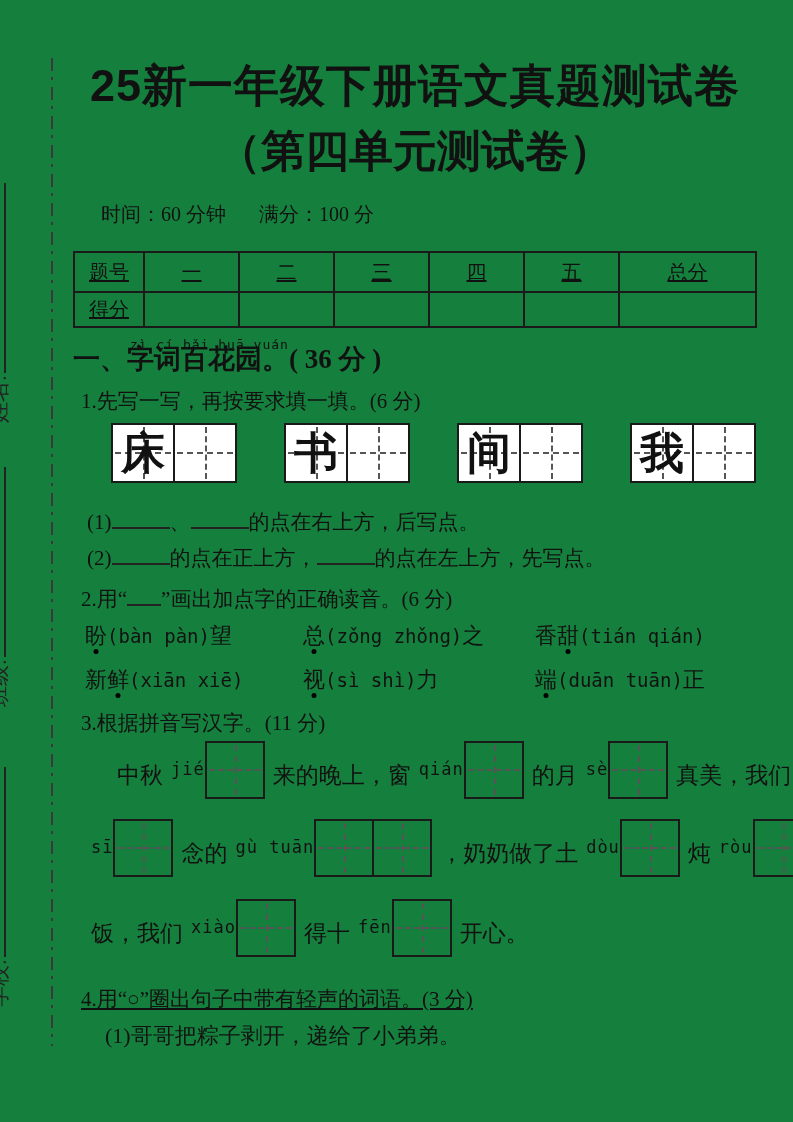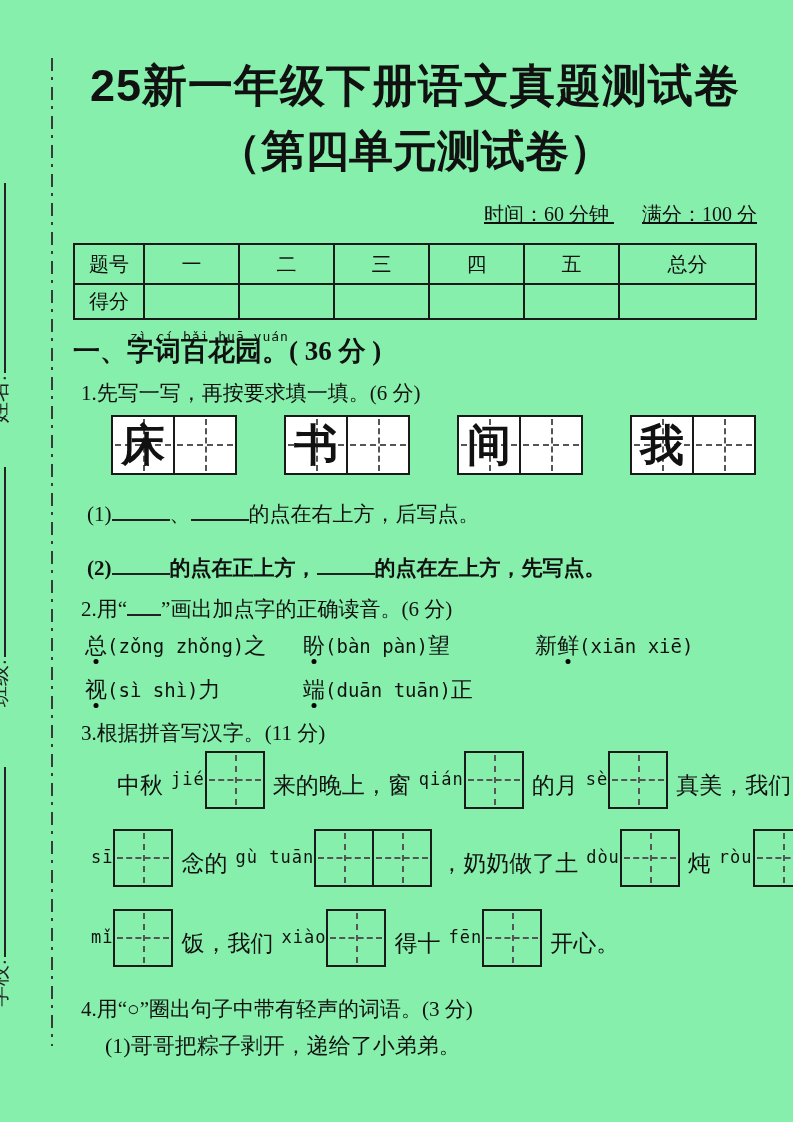--- a/index.html
+++ b/index.html
@@ -1,17 +1,17 @@
 <!DOCTYPE html>
 <html><head>
 <meta charset="utf-8">
 <style>
   html,body { margin:0; padding:0; background:#888; }
   #page {
-    position:relative; width:793px; height:1122px; background:#86efac;
+    position:relative; width:793px; height:1122px; background:#15803d;
     margin:0 auto; overflow:hidden;
     font-family:"Liberation Serif","DejaVu Serif",serif; color:#111;
   }
   
   #fold-line {
     position:absolute; left:51px; top:58px; width:2px; height:988px;
     background-image:repeating-linear-gradient(to bottom,
       #3a3a3a 0 13px, transparent 13px 19px, #3a3a3a 19px 22px, transparent 22px 29px);
   }
   
@@ -21,24 +21,24 @@
     white-space:nowrap; font-size:21px; color:#222;
   }
   .side-blank { display:inline-block; width:190px; border-bottom:2px solid #222; height:20px; margin-left:2px; }
 
   #main { position:absolute; left:73px; top:0; width:684px; }
 
   .title { margin-top:60px; text-align:center; font-family:"Liberation Sans","DejaVu Sans",sans-serif;
            font-weight:900; font-size:45px; line-height:52px; letter-spacing:1px; }
   .subtitle { margin-top:18px; text-align:center; font-weight:700; font-size:44px; line-height:44px; }
 
-  .meta { margin-top:26px; text-align:right; font-size:20px; line-height:28px;text-decoration:underline; }
+  .meta { margin-top:26px; text-align:left; font-size:20px; line-height:28px; }
   .meta span { margin-left:28px; }
 
-  table.score { margin-top:15px; border-collapse:collapse; width:682px; table-layout:fixed; }
+  table.score { margin-top:23px; border-collapse:collapse; width:682px; table-layout:fixed;text-decoration:underline; }
   table.score td { border:2px solid #1a1a1a; text-align:center; font-size:20px; padding:0; }
   table.score tr.r1 td { height:38px; }
   table.score tr.r2 td { height:33px; }
 
   .sec-head { position:relative; margin-top:2px; padding-top:13px; font-weight:900; font-size:27px; line-height:32px; }
   .sec-pinyin { position:absolute; top:-1px; left:57px; font-weight:400;
                 font-family:"DejaVu Sans Mono",monospace; font-size:13px; letter-spacing:1px; }
 
   .prompt { margin-top:12px; padding-left:8px; font-size:21px; line-height:28px; }
   .blank { display:inline-block; border-bottom:2px solid #222; height:18px; vertical-align:baseline; }
@@ -47,21 +47,21 @@
   .wrow { display:flex; margin-top:8px; margin-left:38px; gap:47px; }
   .wgroup { display:flex; border:2px solid #1a1a1a; background:#fff; }
   .wcell { width:60px; height:56px; position:relative; }
   .wcell + .wcell { border-left:2px solid #1a1a1a; }
   .wcell::before { content:''; position:absolute; left:50%; top:2px; bottom:2px; border-left:2px dashed #555; }
   .wcell::after  { content:''; position:absolute; top:49%; left:2px; right:2px; border-top:2px dashed #555; }
   .wchar { position:absolute; inset:0; z-index:2; display:flex; align-items:center; justify-content:center;
            font-size:44px; font-weight:700; }
 
   .subline { margin-left:14px; font-size:21px; line-height:30px; }
-  .sub1 { margin-top:24px; } .sub2 { margin-top:24px;font-weight:bold; }
+  .sub1 { margin-top:24px; } .sub2 { margin-top:6px; }
   .subline .blank { width:58px; }
 
   
   .q2grid { margin-top:6px; padding-left:12px; display:grid; grid-template-columns:218px 232px 1fr;
             row-gap:10px; font-size:22px; line-height:34px; }
   .pin { font-family:"DejaVu Sans Mono",monospace; font-size:19px; }
   .dotchar { position:relative; }
   .dotchar::after { content:''; position:absolute; left:50%; bottom:-6px; width:5px; height:5px;
                     background:#000; border-radius:50%; transform:translateX(-50%); }
 
@@ -73,21 +73,21 @@
   .q3txt { font-size:23px; line-height:30px; margin:0 4px 8px 4px; white-space:nowrap;text-align:center; }
   .pybox { display:flex; flex-direction:row; align-items:center; margin:0 4px; }
   .pylabel { font-family:"DejaVu Sans Mono",monospace; font-size:17px; height:24px; line-height:22px;
              letter-spacing:1px; white-space:pre; }
   .bgroup { display:flex; border:2px solid #1a1a1a; }
   .bcell { width:56px; height:54px; position:relative; }
   .bcell + .bcell { border-left:2px solid #1a1a1a; }
   .bcell::before { content:''; position:absolute; left:50%; top:2px; bottom:2px; border-left:2px dashed #555; }
   .bcell::after  { content:''; position:absolute; top:49%; left:2px; right:2px; border-top:2px dashed #555; }
 
-  .q4p { margin-top:28px; }
+  .q4p { margin-top:28px;text-decoration:underline; }
   .q4s { margin-top:8px; padding-left:32px; font-size:22px; line-height:30px; }
 </style>
 </head>
 <body>
 
 <div id="page">
 
   <div id="fold-line"></div>
 
   <div class="side-item" style="top:397px;">
@@ -172,22 +172,23 @@
             <div class="wchar">我</div>
           </div>
           <div class="wcell"></div>
         </div>
       </div>
     <div class="subline sub1" id="q1-sub1"><span>(1)</span><span class="blank" style="width: 58px;"></span><span>、</span><span class="blank" style="width: 58px;"></span><span>的点在右上方，后写点。</span></div>
     <div class="subline sub2" id="q1-sub2"><span>(2)</span><span class="blank" style="width: 58px;"></span><span>的点在正上方，</span><span class="blank" style="width: 58px;"></span><span>的点在左上方，先写点。</span></div>
 
     <div class="prompt" id="q2-prompt"><span>2.用“</span><span class="blank" style="width: 34px;"></span><span>”画出加点字的正确读音。(6 分)</span></div>
     <div class="q2grid" id="q2-grid">
+        <div class="q2item"><span class="dotchar ">盼</span><span class="pin">(bàn pàn)</span><span>望</span></div>
         <div class="q2item"><span class="dotchar ">总</span><span class="pin">(zǒng zhǒng)</span><span>之</span></div>
-        <div class="q2item"><span class="dotchar ">盼</span><span class="pin">(bàn pàn)</span><span>望</span></div>
+        <div class="q2item"><span>香</span><span class="dotchar ">甜</span><span class="pin">(tián qián)</span></div>
         <div class="q2item"><span>新</span><span class="dotchar ">鲜</span><span class="pin">(xiān xiē)</span></div>
         <div class="q2item"><span class="dotchar ">视</span><span class="pin">(sì shì)</span><span>力</span></div>
         <div class="q2item"><span class="dotchar ">端</span><span class="pin">(duān tuān)</span><span>正</span></div>
       </div>
 
     <div class="prompt">3.根据拼音写汉字。(11 分)</div>
     <div class="q3line l1" id="q3-line1">
         <span class="q3txt">中秋</span>
         <div class="pybox">
           <div class="pylabel">jié</div>
@@ -236,26 +237,20 @@
         <span class="q3txt">炖</span>
         <div class="pybox">
           <div class="pylabel">ròu</div>
           <div class="bgroup">
             <div class="bcell"></div>
           </div>
         </div>
         <span class="q3txt">，蒸了大</span>
       </div>
     <div class="q3line l3" id="q3-line3">
-        <div class="pybox">
-          <div class="pylabel">mǐ</div>
-          <div class="bgroup">
-            <div class="bcell"></div>
-          </div>
-        </div>
         <span class="q3txt">饭，我们</span>
         <div class="pybox">
           <div class="pylabel">xiào</div>
           <div class="bgroup">
             <div class="bcell"></div>
           </div>
         </div>
         <span class="q3txt">得十</span>
         <div class="pybox">
           <div class="pylabel">fēn</div>

